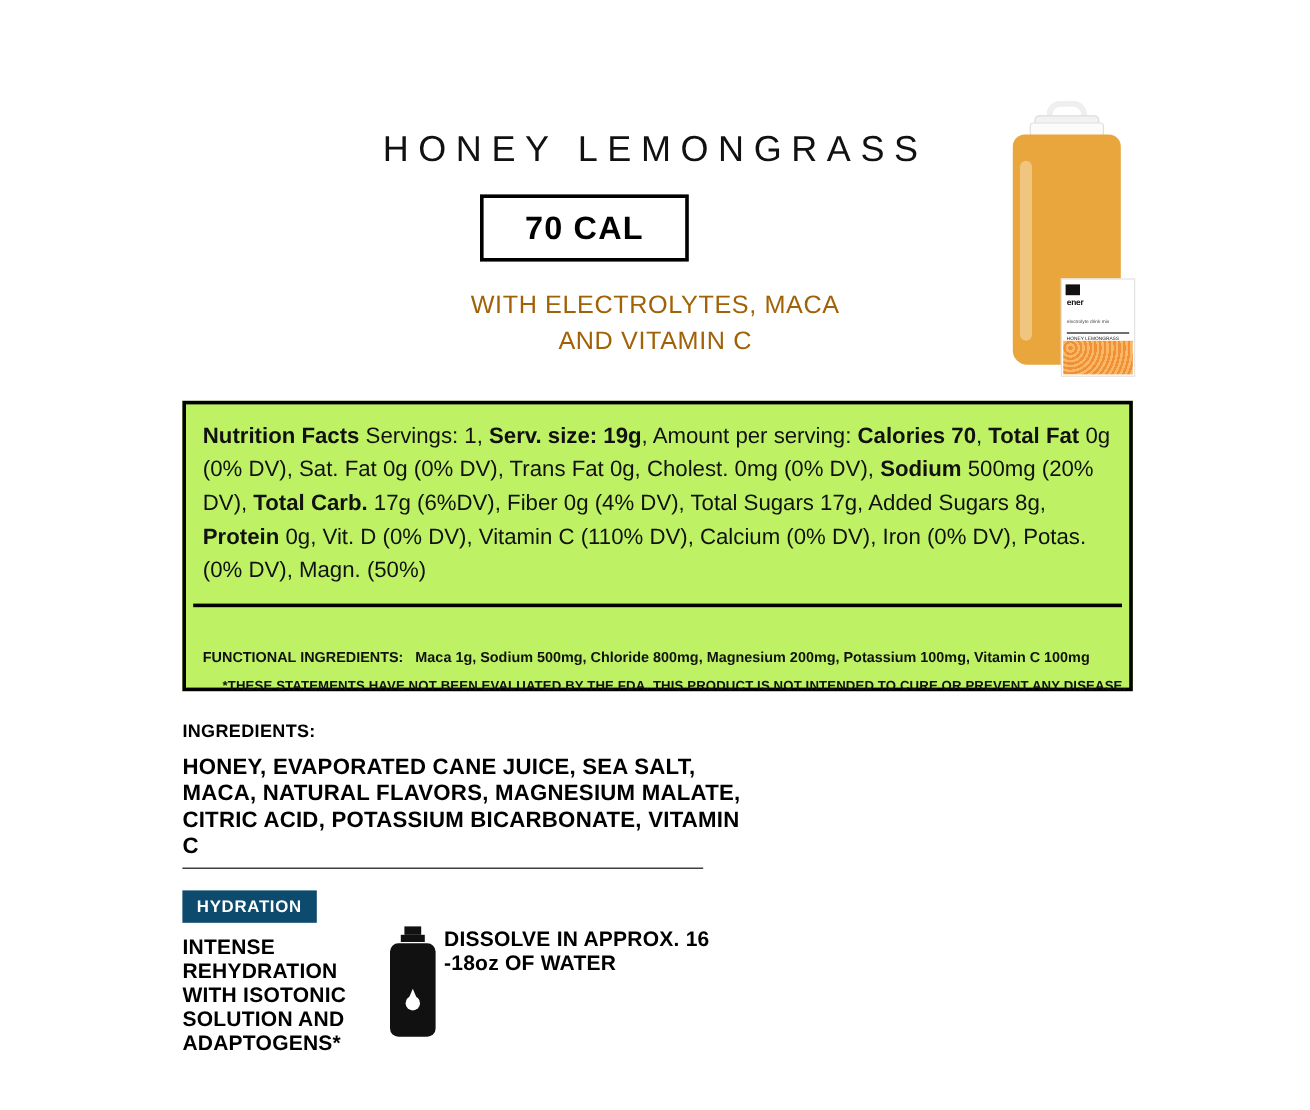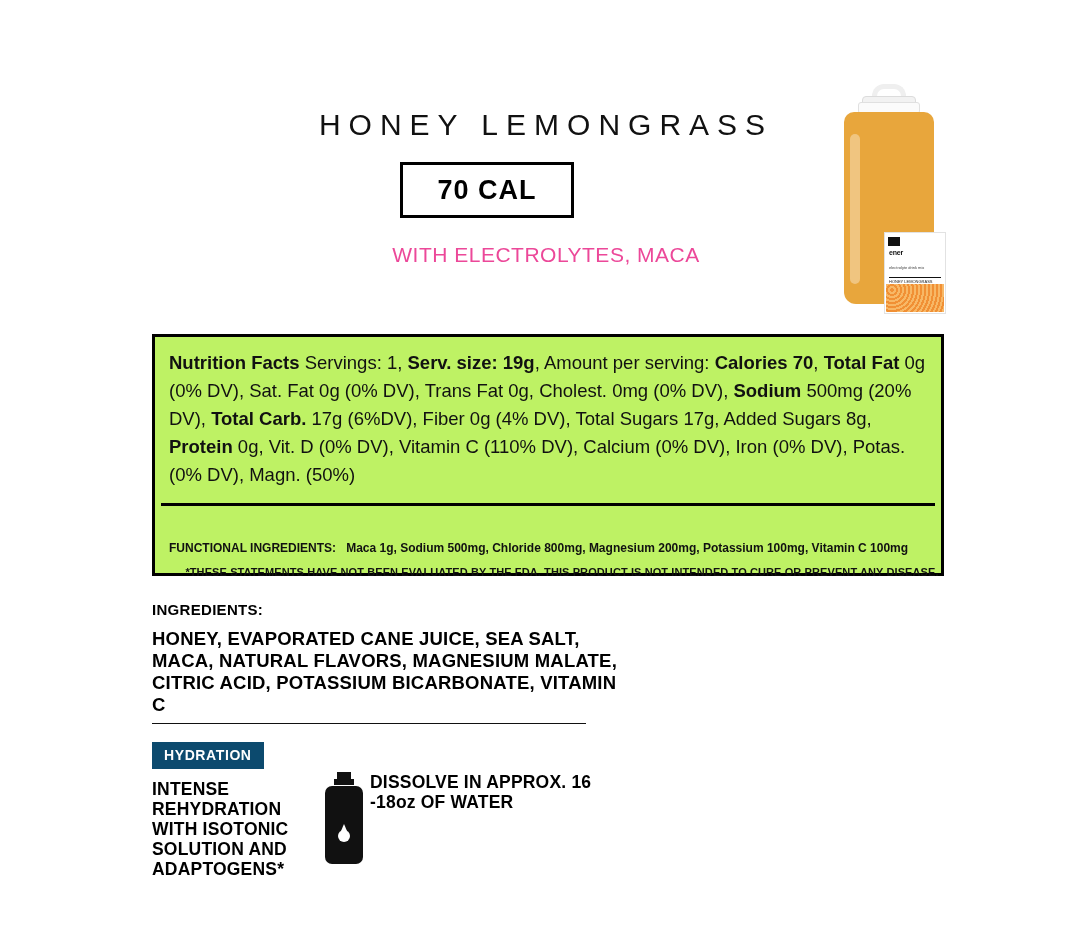--- a/index.html
+++ b/index.html
@@ -59,21 +59,21 @@
   
   .subtitle {
     position: absolute;
     left: 0;
     top: 240px;
     width: 1092px;
     text-align: center;
     font-size: 21px;
     line-height: 30px;
     letter-spacing: 0.5px;
-    color: #ec4899;
+    color: #a16207;
   }
 
   
   .product-image {
     position: absolute;
     left: 828px;
     top: 82px;
     width: 130px;
     height: 230px;
   }
@@ -359,20 +359,21 @@
 <body>
 
 <div class="product-title">HONEY LEMONGRASS</div>
 
 <div class="stat-boxes">
   <div class="stat-box second">70 CAL</div>
 </div>
 
 <div class="subtitle">
   <div>WITH ELECTROLYTES, MACA</div>
+  <div>AND VITAMIN C</div>
 </div>
 
 <div class="product-image">
   <div class="bottle-handle"></div>
   <div class="bottle-neck"></div>
   <div class="bottle-cap-top"></div>
   <div class="bottle-body">
     <div class="bottle-liquid"></div>
     <div class="bottle-shine"></div>
   </div>

